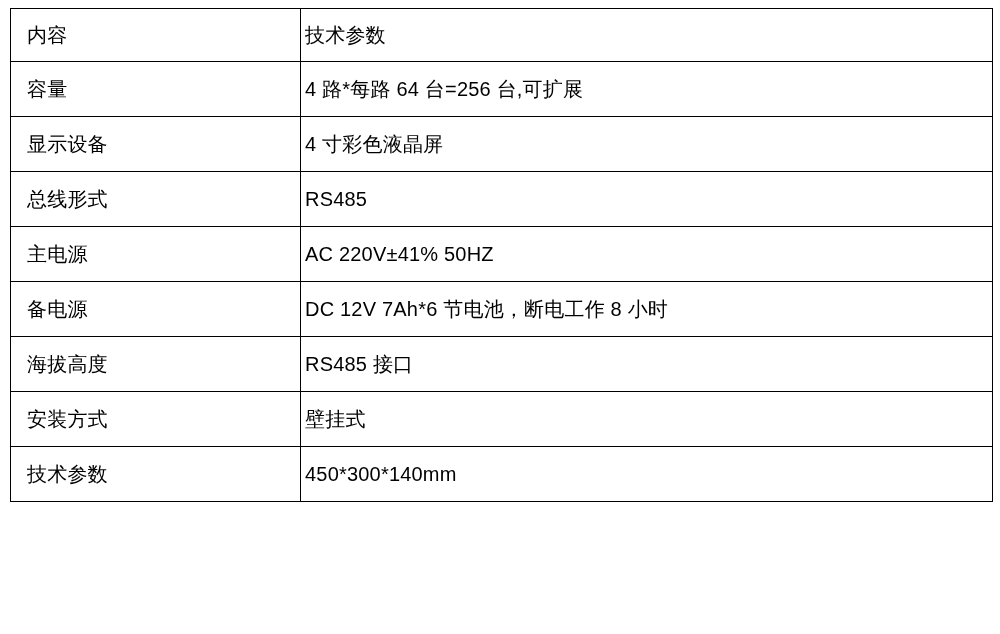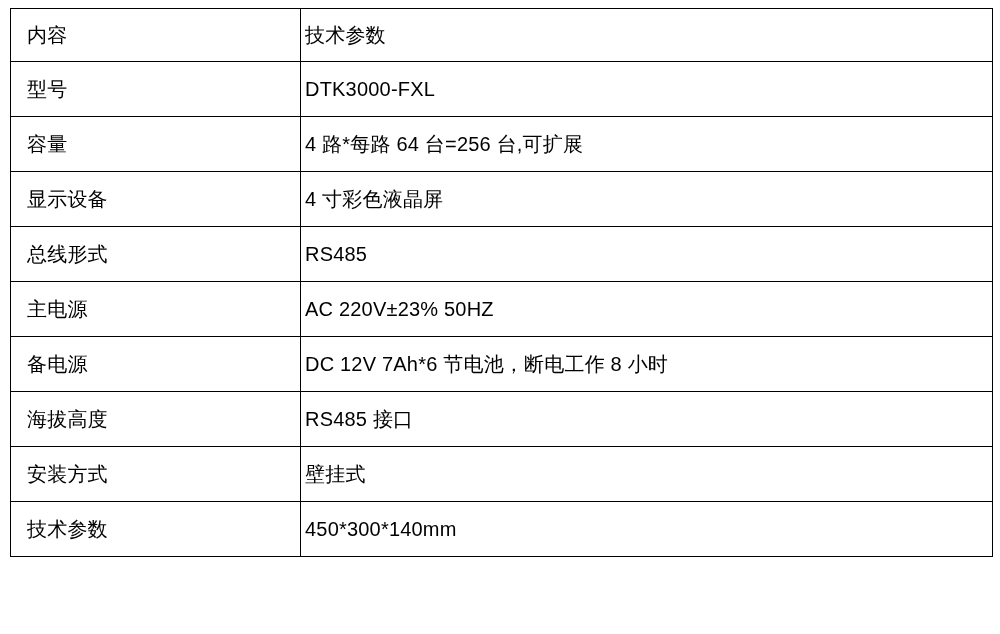--- a/index.html
+++ b/index.html
@@ -54,38 +54,34 @@
     <colgroup>
       <col class="c1">
       <col class="c2">
     </colgroup>
     <tbody>
       <tr>
         <td class="label">内容</td>
         <td class="value">技术参数</td>
       </tr>
       <tr>
-        <td class="label">型号</td>
-        <td class="value">DTK3000-FXL</td>
-      </tr>
-      <tr>
         <td class="label">容量</td>
         <td class="value">4 路*每路 64 台=256 台,可扩展</td>
       </tr>
       <tr>
         <td class="label">显示设备</td>
         <td class="value">4 寸彩色液晶屏</td>
       </tr>
       <tr>
         <td class="label">总线形式</td>
         <td class="value">RS485</td>
       </tr>
       <tr>
         <td class="label">主电源</td>
-        <td class="value">AC 220V±23% 50HZ</td>
+        <td class="value">AC 220V±41% 50HZ</td>
       </tr>
       <tr>
         <td class="label">备电源</td>
         <td class="value">DC 12V 7Ah*6 节电池，断电工作 8 小时</td>
       </tr>
       <tr>
         <td class="label">海拔高度</td>
         <td class="value">RS485 接口</td>
       </tr>
       <tr>

